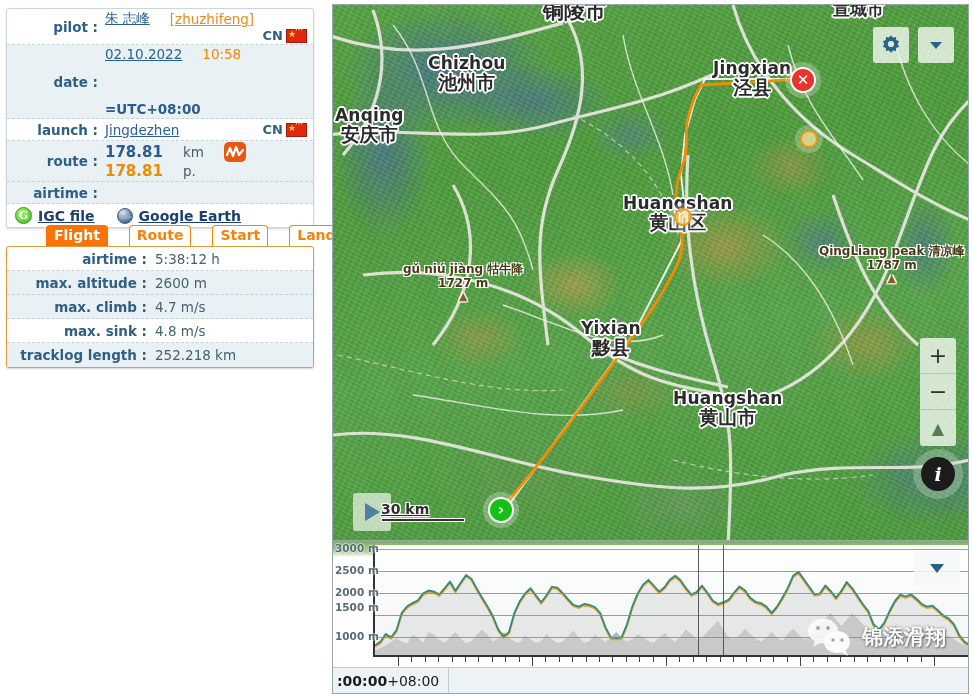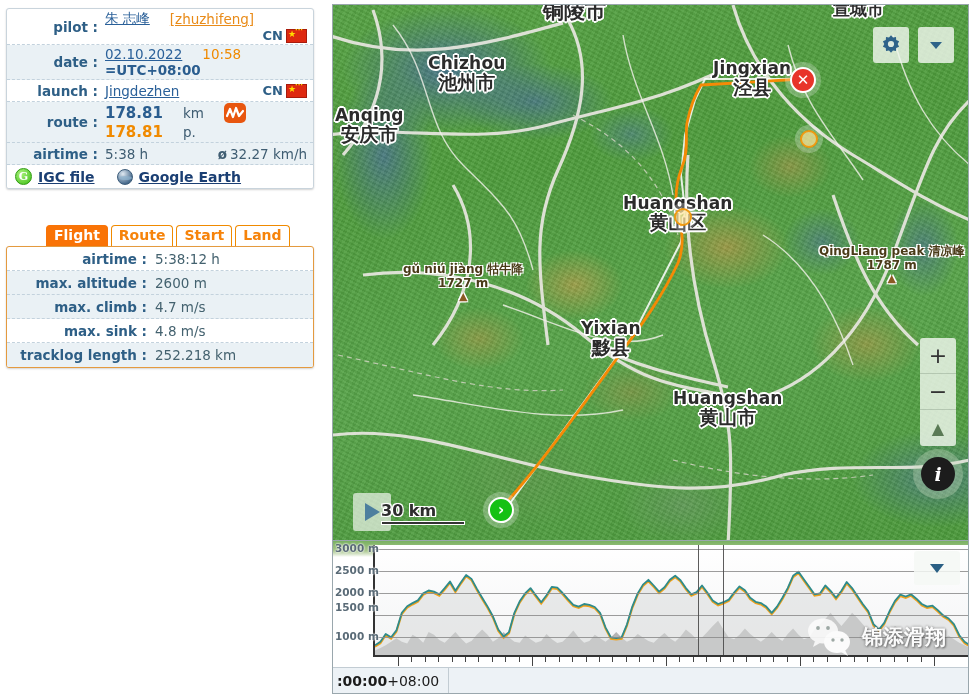--- a/index.html
+++ b/index.html
@@ -69,21 +69,21 @@
     vertical-align: middle;
   }
   .flag::before {
     content: "★"; position: absolute; left: 1px; top: -3px;
     color: #ffde00; font-size: 9px; line-height: 14px;
   }
   .flag::after {
     content: "···"; position: absolute; left: 8px; top: -4px;
     color: #ffde00; font-size: 7px; letter-spacing: 0px;
   }
-  .date-line2 { width: 100%; font-weight: bold; color: #2a5d8f; font-size: 13.5px; }
+  .date-line2 { width: 100%; font-weight: bold; color: #2a5d8f; font-size: 13.5px; margin-top: 39px; }
 
   .route-icon {
     display: inline-block;
     width: 22px; height: 20px;
     background: #e8560f;
     border-radius: 5px;
     position: relative;
     vertical-align: middle;
   }
   .route-icon svg { position: absolute; left: 2px; top: 2px; }
@@ -107,21 +107,21 @@
     background:#8fb3cf; border-radius:50%; opacity:.7;
   }
   .dl-link {
     color: #1b3f73; font-weight: bold; font-size: 14px;
     text-decoration: underline; cursor: pointer;
   }
 
   
   #tabs {
     position: absolute; left: 46px; top: 225px;
-    display: flex; gap: 3px; align-items: flex-end;
+    display: flex; gap: 21px; align-items: flex-end;
   }
   .tab {
     font-size: 14px; font-weight: bold;
     padding: 1px 7px 2px 7px;
     border: 1px solid #f08a00;
     border-bottom: none;
     border-radius: 4px 4px 0 0;
     color: #f6830a;
     background: #fff;
     cursor: pointer;
@@ -247,22 +247,23 @@
   #play-btn {
     position: absolute; left: 20px; top: 488px;
     width: 38px; height: 38px;
     background: rgba(235,242,233,0.72);
     border-radius: 3px;
     display: flex; align-items:center; justify-content:center;
     cursor: pointer;
   }
   #scalebar {
     position: absolute; left: 48px; top: 496px;
-    color: #2d2d2d; font-size: 16px; font-weight: bold;
+    color: #2d2d2d; font-size: 14px; font-weight: bold;
     text-shadow: -1.2px -1.2px 0 #fff,1.2px -1.2px 0 #fff,-1.2px 1.2px 0 #fff,1.2px 1.2px 0 #fff;
+    text-decoration: underline;
   }
   #scalebar .bar { display:block; height:4px; background:#333; border:1px solid #fff; margin-top:1px; width:84px;}
 
   .marker {
     position: absolute;
     width: 26px; height: 26px; border-radius: 50%;
     display:flex; align-items:center; justify-content:center;
     color:#fff; font-weight:bold; font-size:15px;
     box-shadow: 0 0 0 5px rgba(255,255,255,0.25);
     cursor:pointer;
@@ -401,27 +402,20 @@
               </svg>
           </span>
           <span class="orange-t" style="font-weight:bold;font-size:15px">178.81</span>
           <span>p.</span>
         </div>
       </div>
 
 
       <div class="irow alt">
         <div class="ilabel">airtime :</div>
-        <div class="ival">
-          <span>5:38 h</span>
-          <span style="margin-left:auto;display:flex;gap:3px;align-items:center">
-            <b>ø</b>
-            <span>32.27 km/h</span>
-          </span>
-        </div>
       </div>
 
       <div class="dl-row">
         <span class="g-icon">G</span>
         <span class="dl-link">IGC file</span>
         <span style="width:10px"></span>
         <span class="globe-icon"></span>
         <span class="dl-link">Google Earth</span>
       </div>
     </div>

